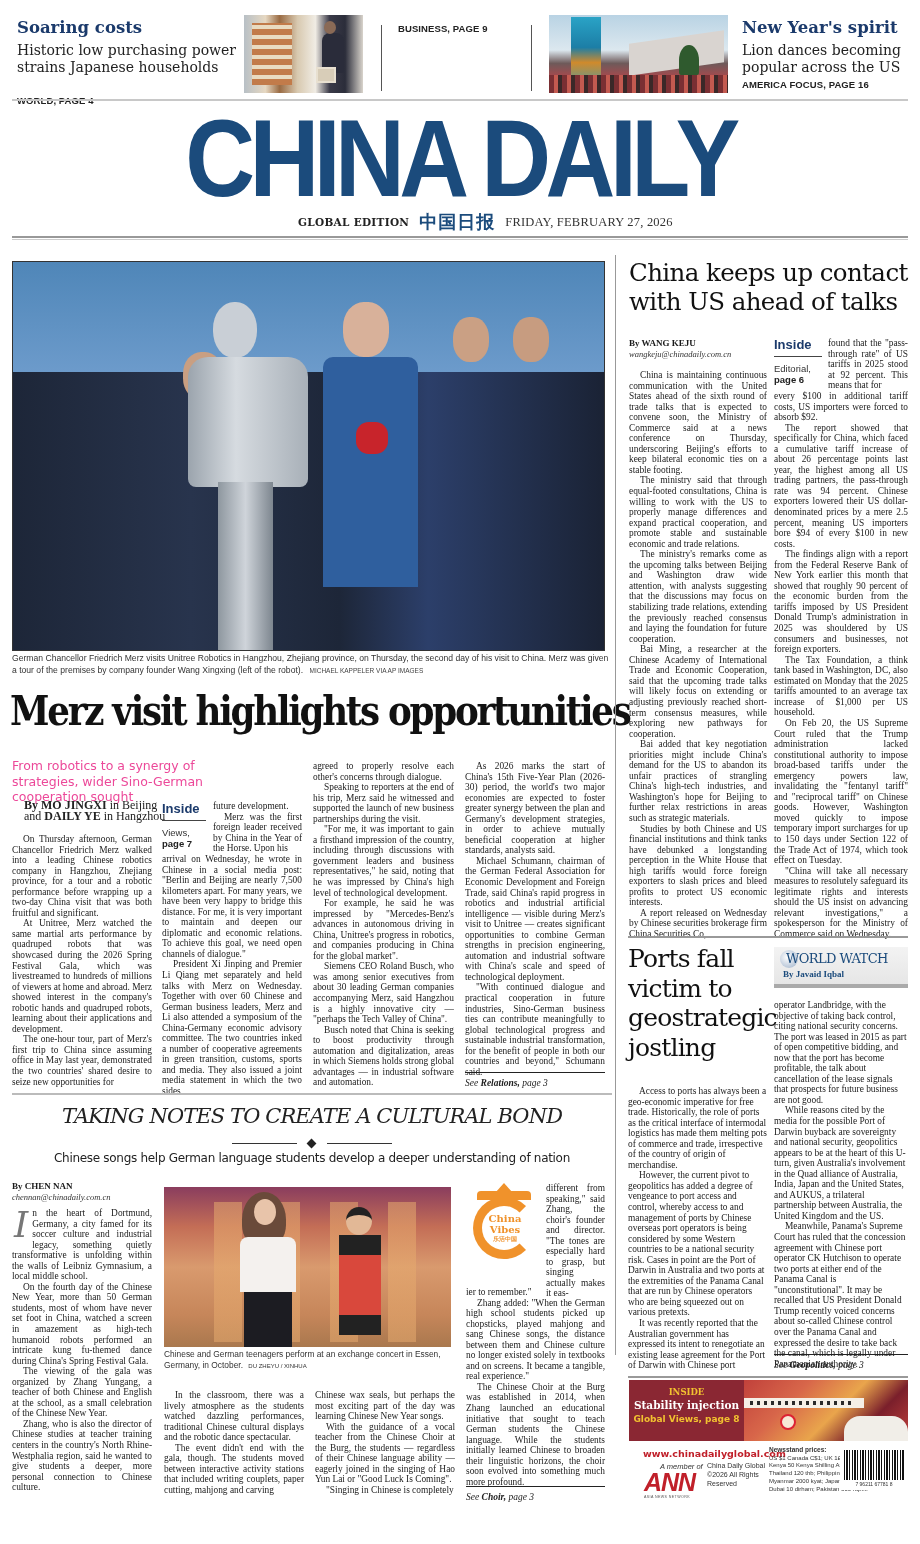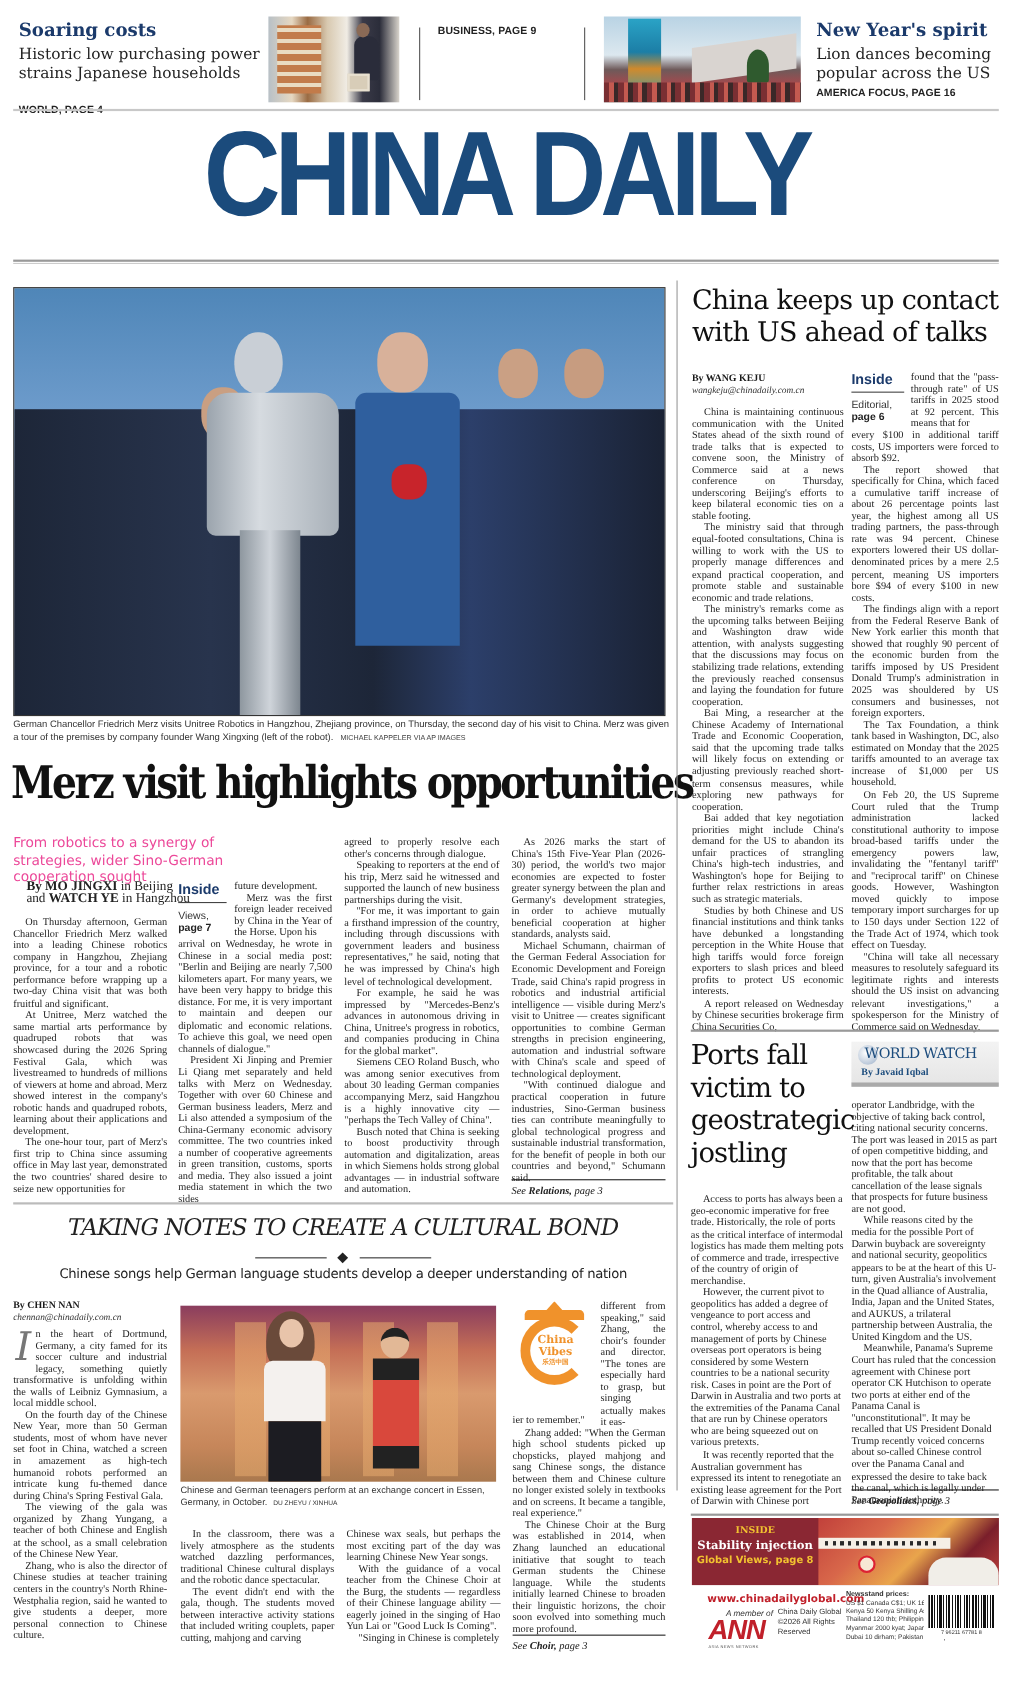--- a/index.html
+++ b/index.html
@@ -49,20 +49,25 @@
   <div class="abs" style="left:742px;top:18px;width:175px">
     <div class="teaser-head" style="font-size:16.5px;line-height:20px">New Year's spirit</div>
     <div class="teaser-sub" style="font-size:14px;line-height:16.5px;margin-top:4px">Lion dances becoming popular across the US</div>
     <div class="teaser-page" style="margin-top:4px">AMERICA FOCUS, PAGE 16</div>
   </div>
 </div>
 <div class="hr" style="left:12px;top:99px;width:896px;height:2px;background:#c8c8c8"></div>
 
 <div class="abs" style="left:0;top:102px;width:920px;height:140px">
   <div class="abs" style="left:160px;top:4px;width:600px;text-align:center;font-family:'Liberation Sans',sans-serif;font-weight:bold;font-size:104px;line-height:100px;color:#1b4b7c;letter-spacing:-6px;transform:scaleX(.93) scaleY(1.05);transform-origin:center top">CHINA DAILY</div>
+  <div class="abs" style="left:298px;top:108px;width:470px;display:flex;align-items:center;gap:10px;white-space:nowrap">
+    <span style="font-family:'DejaVu Serif',serif;font-weight:bold;font-size:10.5px;color:#222;letter-spacing:.3px">GLOBAL EDITION</span>
+    <span style="font-family:'DejaVu Serif',serif;font-weight:bold;font-size:18px;color:#1b4b7c;letter-spacing:1px">中国日报</span>
+    <span style="font-family:'Liberation Serif',serif;font-size:12.5px;color:#333;letter-spacing:.2px">FRIDAY, FEBRUARY 27, 2026</span>
+  </div>
 </div>
 <div class="hr" style="left:12px;top:236px;width:896px;height:2px;background:#999"></div>
 <div class="hr" style="left:12px;top:239px;width:896px;height:1px;background:#ccc"></div>
 
 <div class="abs photo" style="left:12px;top:261px;width:593px;height:390px;background:linear-gradient(180deg,#4f86b8 0%,#6e9ccc 30%,#2a3c5c 55%,#1c2436 100%);border:1px solid #333">
   <div class="abs" style="left:0;top:110px;width:593px;height:280px;background:linear-gradient(90deg,#1d2638,#28344d 30%,#1d2638 55%,#2c3f6a 70%,#1a2234)"></div>
   <div class="abs" style="left:330px;top:40px;width:46px;height:55px;border-radius:45%;background:#d8b19a"></div>
   <div class="abs" style="left:310px;top:95px;width:95px;height:230px;background:#2f5f9e;border-radius:10px 10px 0 0"></div>
   <div class="abs" style="left:170px;top:90px;width:40px;height:48px;border-radius:45%;background:#c99f82"></div>
   <div class="abs" style="left:440px;top:55px;width:36px;height:45px;border-radius:45%;background:#caa084"></div>
@@ -75,21 +80,21 @@
 <div class="abs" style="left:12px;top:653px;width:600px;font-family:'Liberation Sans',sans-serif;font-size:8.6px;line-height:11.5px;color:#333">
   <span>German Chancellor Friedrich Merz visits Unitree Robotics in Hangzhou, Zhejiang province, on Thursday, the second day of his visit to China. Merz was given a tour of the premises by company founder Wang Xingxing (left of the robot).</span>
   <span style="font-size:6.5px;margin-left:4px;color:#444">MICHAEL KAPPELER VIA AP IMAGES</span>
 </div>
 
 <div class="abs" style="left:10px;top:686px;width:600px;white-space:nowrap;font-family:'DejaVu Serif',serif;font-weight:bold;font-size:41px;line-height:50px;letter-spacing:-2.6px;color:#111;transform:scaleX(.87);transform-origin:left">Merz visit highlights opportunities</div>
 <div class="abs" style="left:12px;top:758px;width:245px;font-family:'DejaVu Sans',sans-serif;font-size:12.5px;line-height:15.5px;color:#ec4899">From robotics to a synergy of strategies, wider Sino-German cooperation sought</div>
 
 <div class="abs" style="left:24px;top:800px;width:150px;font-family:Liberation Serif, serif;font-size:12px;line-height:11px;color:#222">
   <div><b>By MO JINGXI</b><span> in Beijing</span></div>
-  <div><span>and </span><b>WATCH YE</b><span> in Hangzhou</span></div>
+  <div><span>and </span><b>DAILY YE</b><span> in Hangzhou</span></div>
 </div>
 
 <div class="abs body" style="left:12px;top:834px;width:140px">
   <p>On Thursday afternoon, German Chancellor Friedrich Merz walked into a leading Chinese robotics company in Hangzhou, Zhejiang province, for a tour and a robotic performance before wrapping up a two-day China visit that was both fruitful and significant.</p>
   <p>At Unitree, Merz watched the same martial arts performance by quadruped robots that was showcased during the 2026 Spring Festival Gala, which was livestreamed to hundreds of millions of viewers at home and abroad. Merz showed interest in the company's robotic hands and quadruped robots, learning about their applications and development.</p>
   <p>The one-hour tour, part of Merz's first trip to China since assuming office in May last year, demonstrated the two countries' shared desire to seize new opportunities for</p>
 </div>
 
 <div class="abs inside-box" style="left:162px;top:801px;width:44px">
   <div class="lbl">Inside</div>

